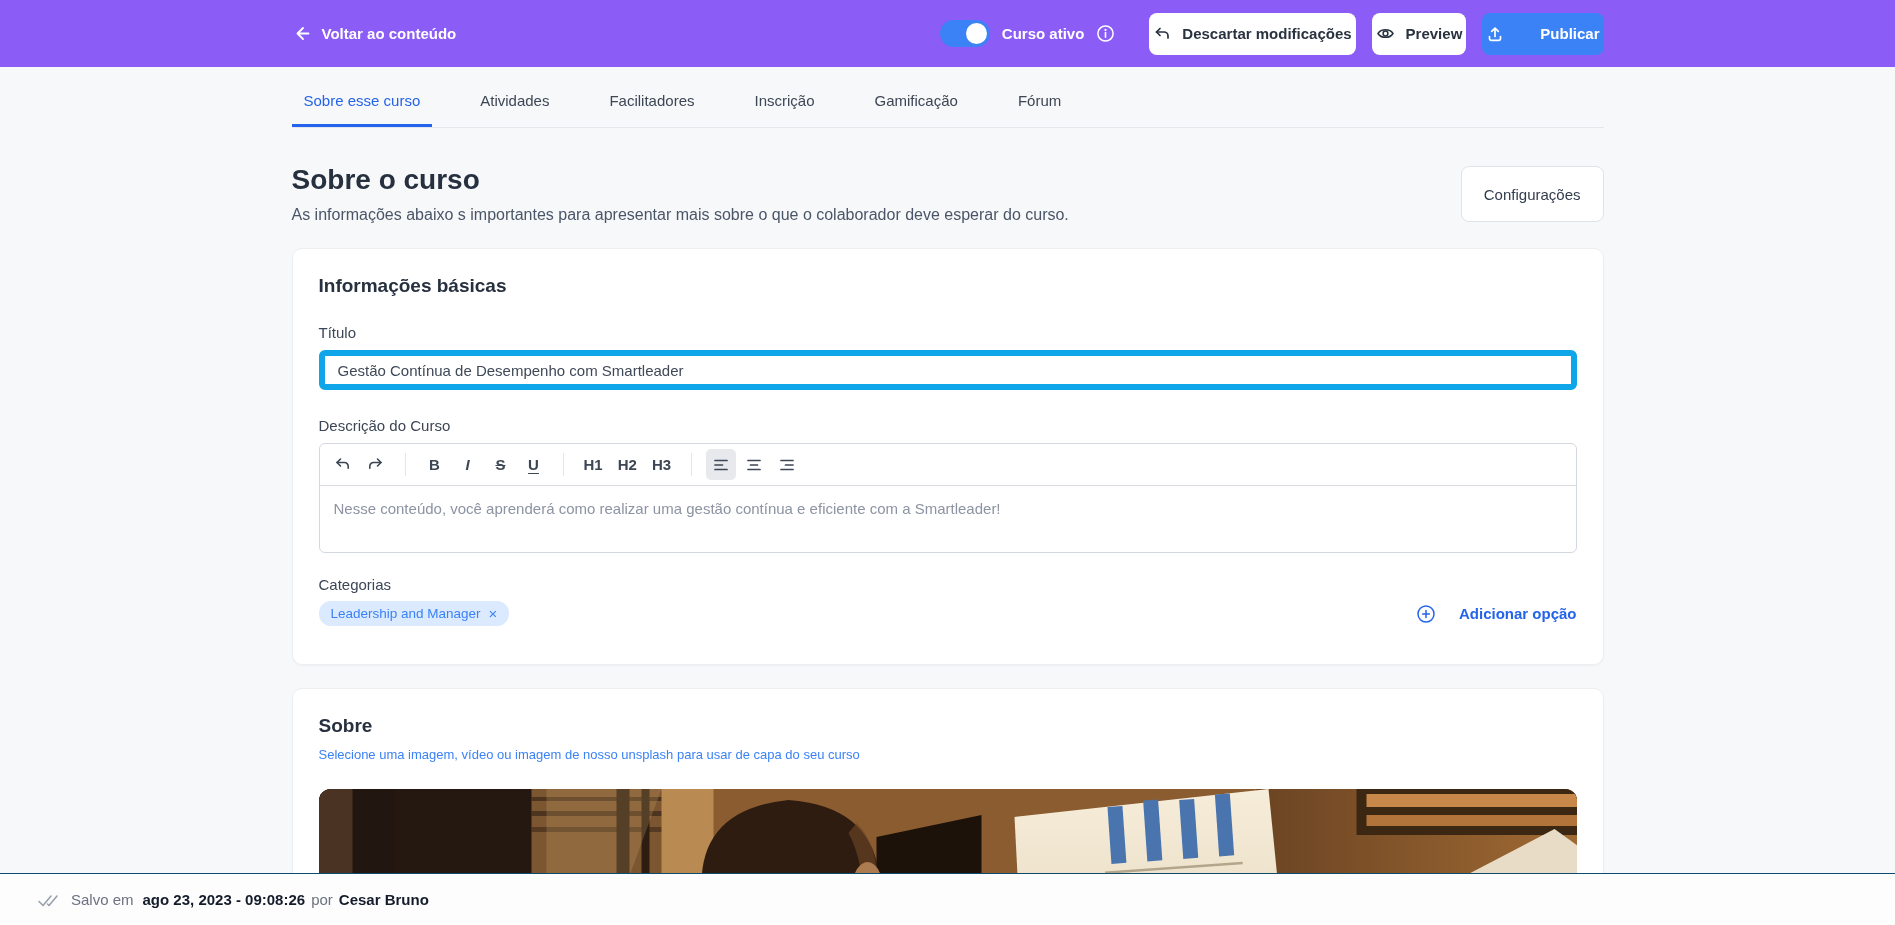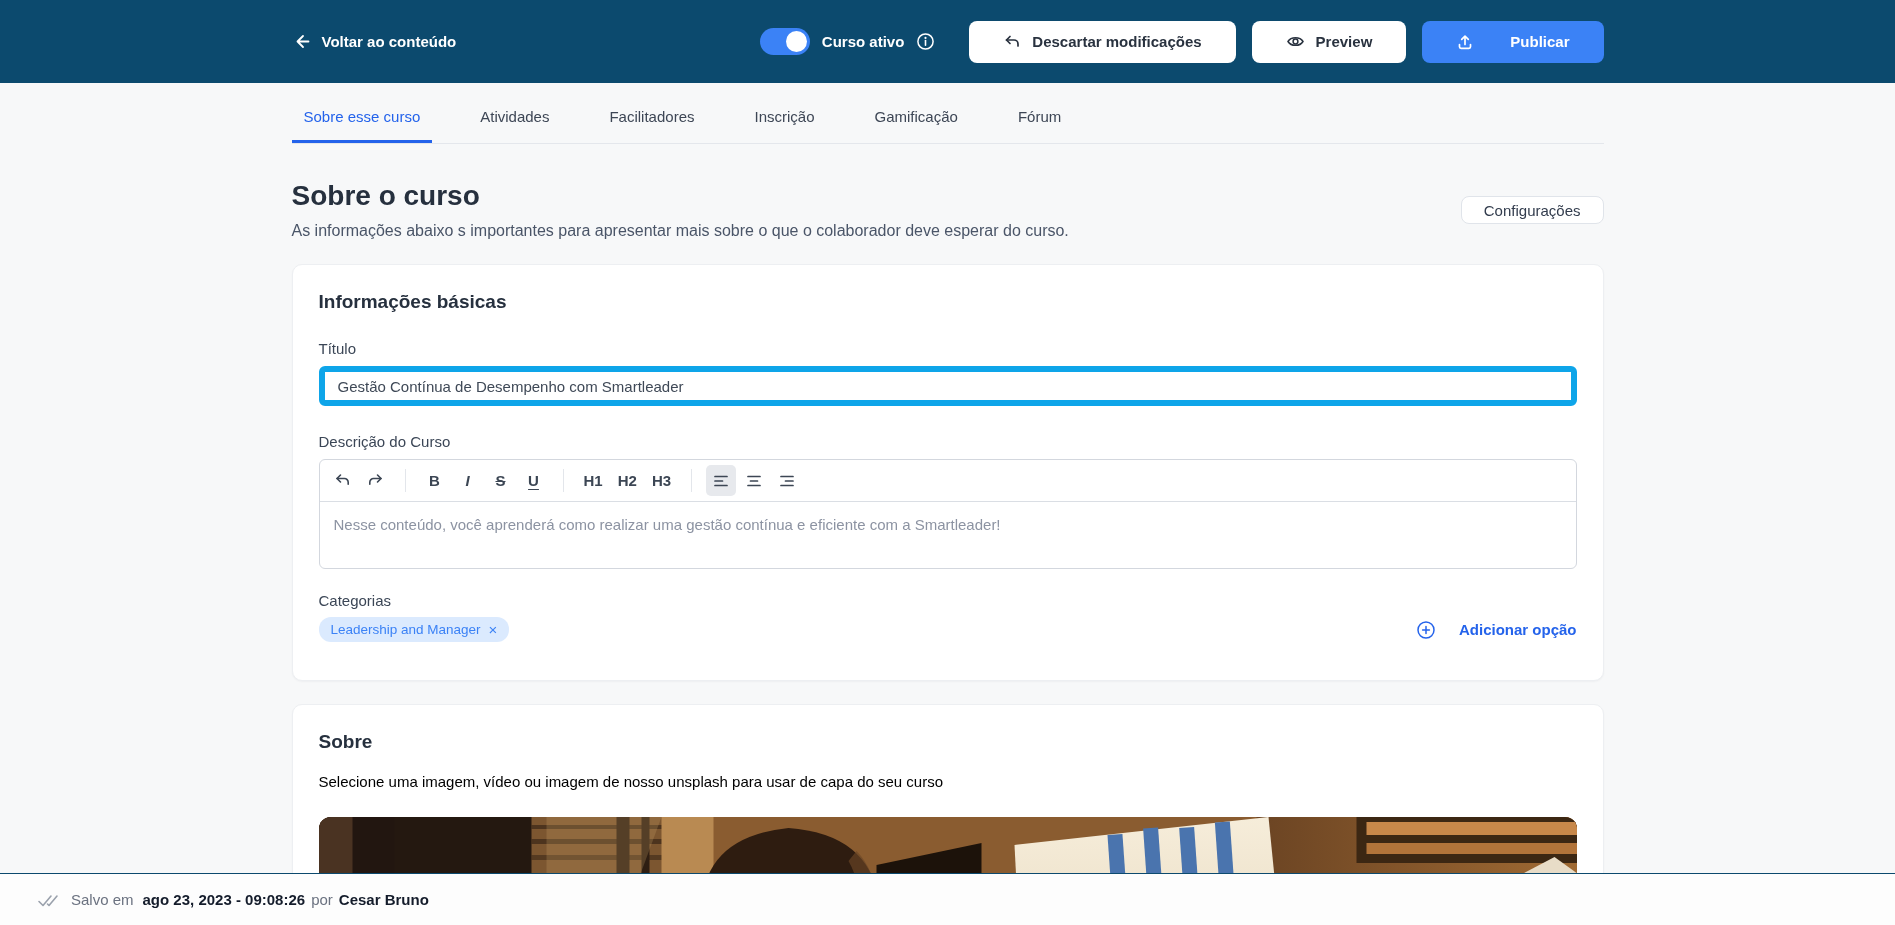--- a/index.html
+++ b/index.html
@@ -7,42 +7,42 @@
   body {
     width:1895px; height:925px; overflow:hidden;
     background:#f7f8f9;
     font-family:"Liberation Sans", sans-serif;
     color:#26303e;
     position:relative;
   }
   .container { width:1312px; margin:0 auto; }
 
   
-  .navbar { height:83px; background:#0c4a6e; }
+  .navbar { height:67px; background:#8b5cf6; }
   .nav-inner { width:1312px; margin:0 auto; height:100%; display:flex; align-items:center; justify-content:space-between; }
   .back-link { display:flex; align-items:center; gap:11px; color:#ffffff; font-size:15px; font-weight:600; cursor:pointer; }
   .nav-right { display:flex; align-items:center; gap:16px; }
   .toggle-group { display:flex; align-items:center; gap:12px; margin-right:18px; }
   .toggle { width:50px; height:27px; border-radius:14px; background:#3b82f6; position:relative; cursor:pointer; flex:0 0 auto; }
   .toggle .knob { position:absolute; right:3px; top:3px; width:21px; height:21px; border-radius:50%; background:#fff; }
   .toggle-label { color:#ffffff; font-size:15px; font-weight:700; }
-  .btn { display:inline-flex; align-items:center; gap:11px; height:42px; padding:0 34px; border-radius:8px; font-size:15px; font-weight:600; cursor:pointer; border:none; white-space:nowrap; }
+  .btn { display:inline-flex; align-items:center; gap:11px; height:42px; padding:0 4px; border-radius:8px; font-size:15px; font-weight:600; cursor:pointer; border:none; white-space:nowrap; }
   .btn-white { background:#ffffff; color:#29323f; }
   .btn-blue  { background:#3b82f6; color:#ffffff;gap:36px; }
 
   
   .tabs { display:flex; gap:36px; padding-top:25px; border-bottom:1px solid #e4e7ec; align-items:flex-end; }
   .tab { padding:0 12px 15px; font-size:15px; font-weight:500; color:#3d4655; border-bottom:3px solid transparent; cursor:pointer; }
   .tab.active { color:#2463eb; border-bottom-color:#2463eb; }
 
   
   .page-header { display:flex; justify-content:space-between; align-items:center; margin-top:36px; }
   .page-title { font-size:28px; font-weight:700; color:#26303e; margin:0; }
   .page-subtitle { font-size:16px; color:#4a5568; margin-top:10px; }
-  .btn-outline { display:inline-flex; align-items:center; background:#ffffff; border:1px solid #e0e4ea; border-radius:8px; height:28px; padding:0 22px; font-size:15px; font-weight:500; color:#323c4d; cursor:pointer; }
+  .btn-outline { display:inline-flex; align-items:center; background:#ffffff; border:1px solid #e0e4ea; border-radius:8px; height:56px; padding:0 22px; font-size:15px; font-weight:500; color:#323c4d; cursor:pointer; }
 
   
   .card { background:#ffffff; border:1px solid #edeff2; border-radius:10px; box-shadow:0 1px 2px rgba(16,24,40,.04); padding:26px 26px 38px; margin-top:24px; }
   .card-heading { font-size:19px; font-weight:700; color:#26303e; }
   .field-label { font-size:15px; color:#3b4656; margin:27px 0 9px; }
   .text-input { width:100%; height:40px; border:6px solid #0ea5e9; border-radius:6px; padding:0 13px; font-size:15px; color:#3f4957; background:#fff; outline:none; }
 
   
   .editor { border:1px solid #d3d7de; border-radius:6px; }
   .editor-toolbar { display:flex; align-items:center; height:42px; border-bottom:1px solid #dadee4; padding:0 8px; gap:3px; }
@@ -55,21 +55,21 @@
   .tb-icon { display:inline-flex; }
   .editor-content { padding:14px; height:66px; font-size:15px; color:#8c93a2; cursor:text; }
 
   
   .categories-row { display:flex; justify-content:space-between; align-items:center; margin-top:8px; }
   .tag { display:inline-flex; align-items:center; gap:8px; background:#dbeafe; color:#3b82f6; font-size:13.5px; font-weight:500; padding:5px 12px; border-radius:12px; }
   .tag-close { cursor:pointer; font-size:15px; line-height:1; color:#3b82f6; }
   .add-option { display:inline-flex; align-items:center; gap:23px; color:#2463eb; font-size:15px; font-weight:600; cursor:pointer; }
 
   
-  .media-sub { font-size:15px; color:#000000; margin-top:20px; }
+  .media-sub { font-size:13px; color:#3b82f6; margin-top:10px; }
   .cover { margin-top:27px; border-radius:12px; overflow:hidden; height:300px; cursor:pointer; background:#2a1c12; }
   .cover svg { display:block; width:100%; height:100%; }
 
   
   .statusbar { position:absolute; left:0; bottom:0; width:100%; height:52px; background:#fdfdfd; border-top:1px solid #0c4a6e; display:flex; align-items:center; padding-left:37px; gap:6px; font-size:15px; color:#6b7280; z-index:20; }
   .statusbar .gap { margin:0 3px 0 6px; }
   .status-strong { font-weight:700; color:#141c2b; }
 
   svg.ic { display:block; }
 </style>

